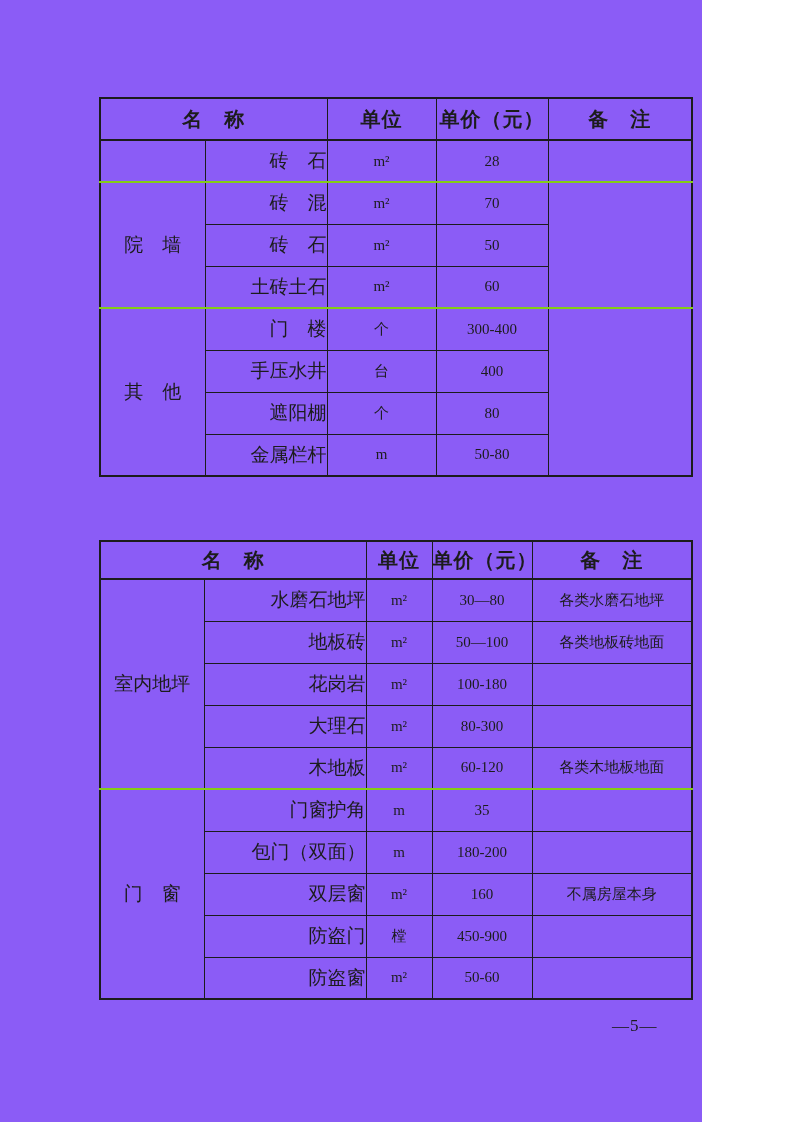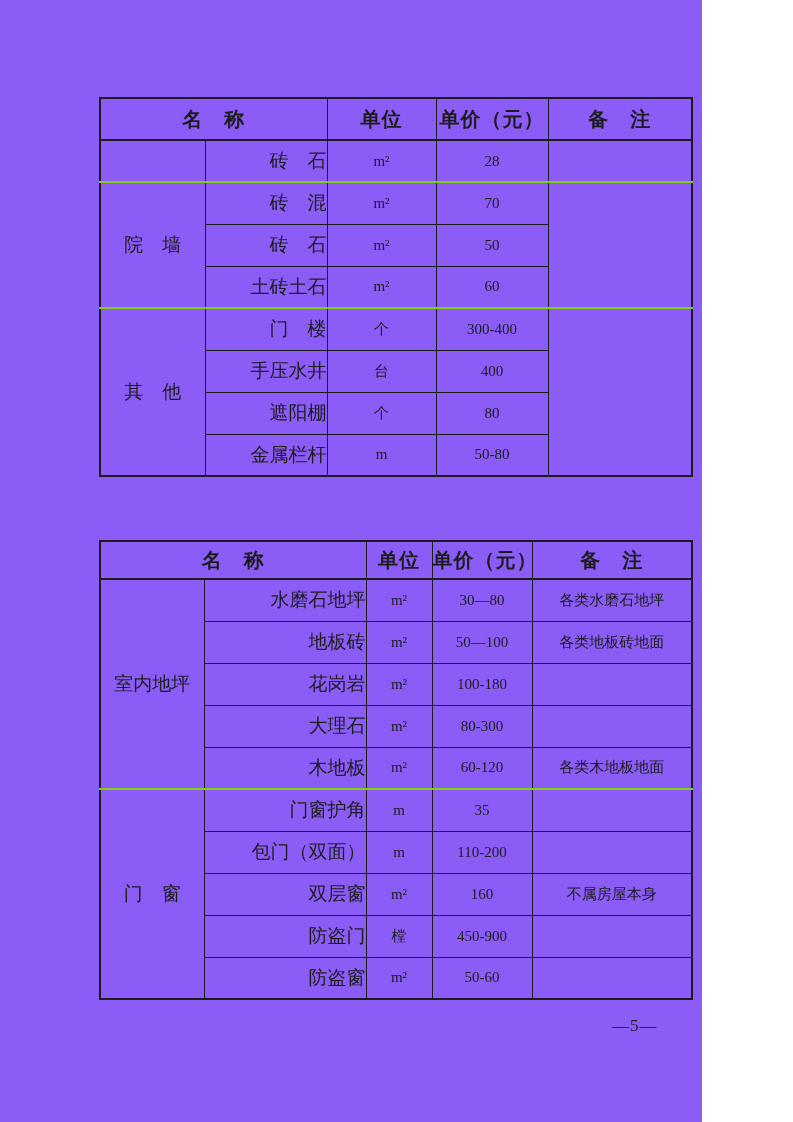--- a/index.html
+++ b/index.html
@@ -176,21 +176,21 @@
     <tr class="gstart">
       <td class="grp" rowspan="5">门　窗</td>
       <td class="nm">门窗护角</td>
       <td class="ct">m</td>
       <td class="ct">35</td>
       <td class="ct"></td>
     </tr>
     <tr>
       <td class="nm">包门（双面）</td>
       <td class="ct">m</td>
-      <td class="ct">110-200</td>
+      <td class="ct">180-200</td>
       <td class="ct"></td>
     </tr>
     <tr>
       <td class="nm">双层窗</td>
       <td class="ct">m²</td>
       <td class="ct">160</td>
       <td class="ct">不属房屋本身</td>
     </tr>
     <tr>
       <td class="nm">防盗门</td>

